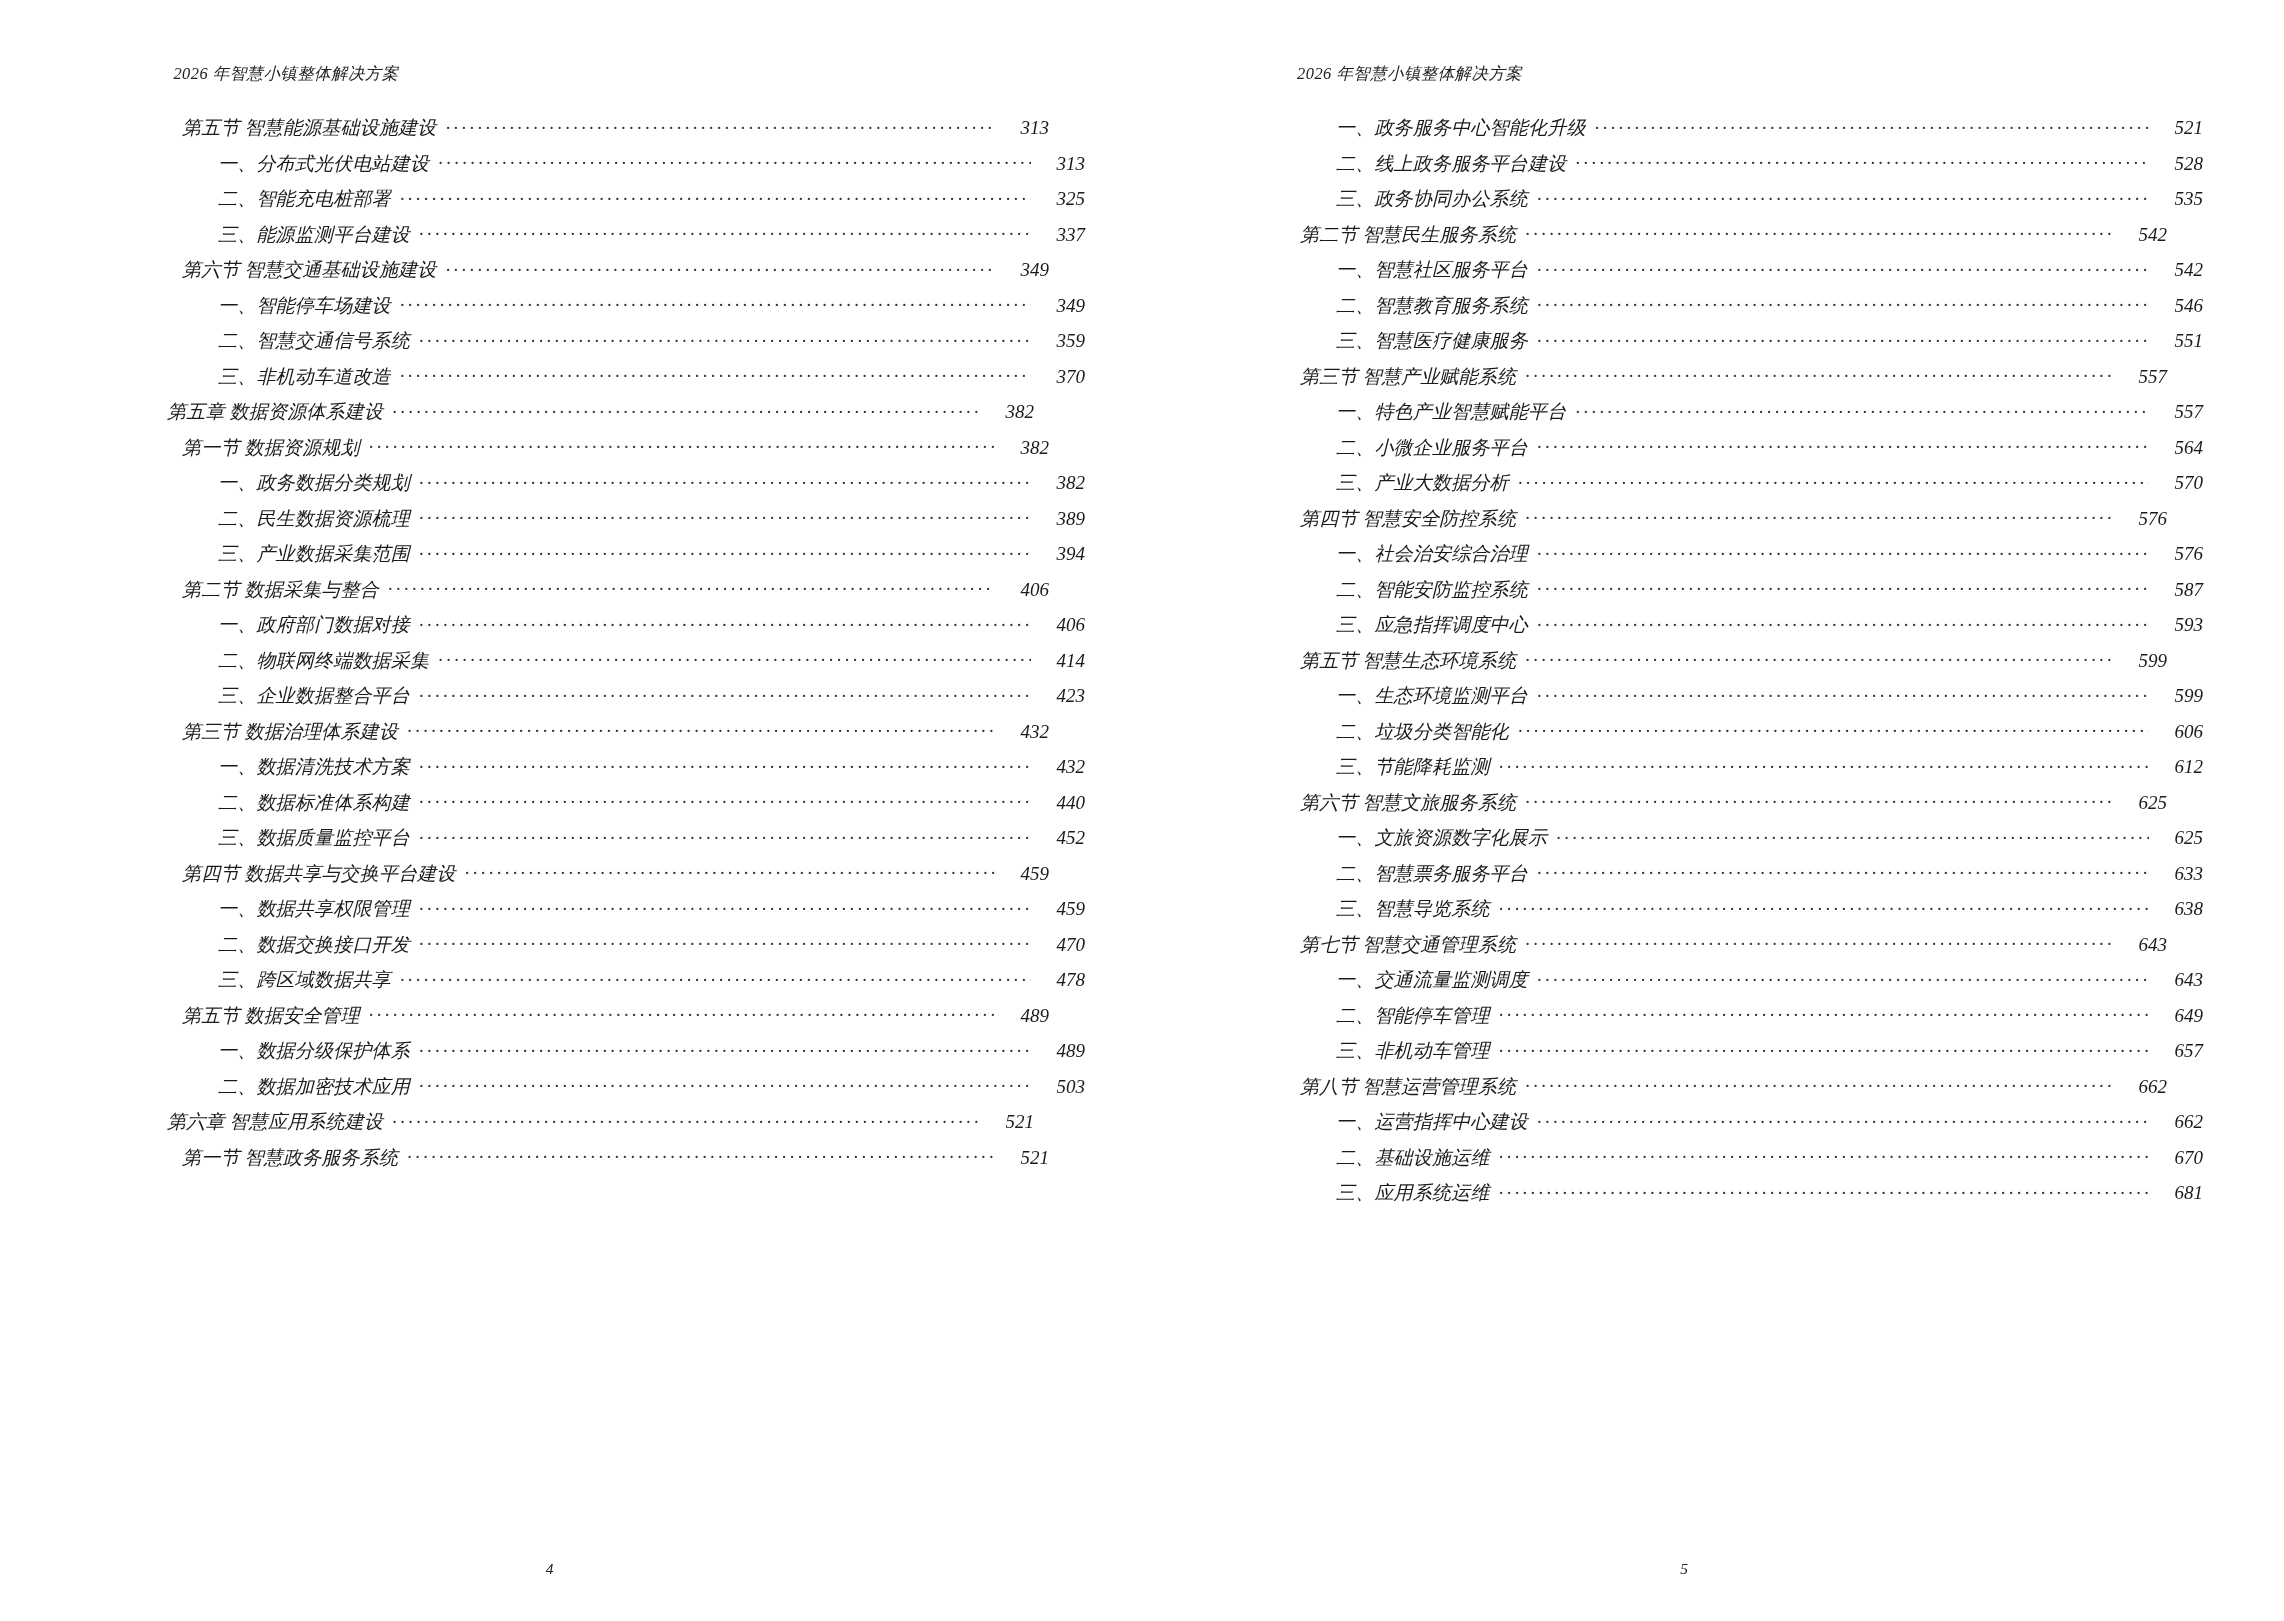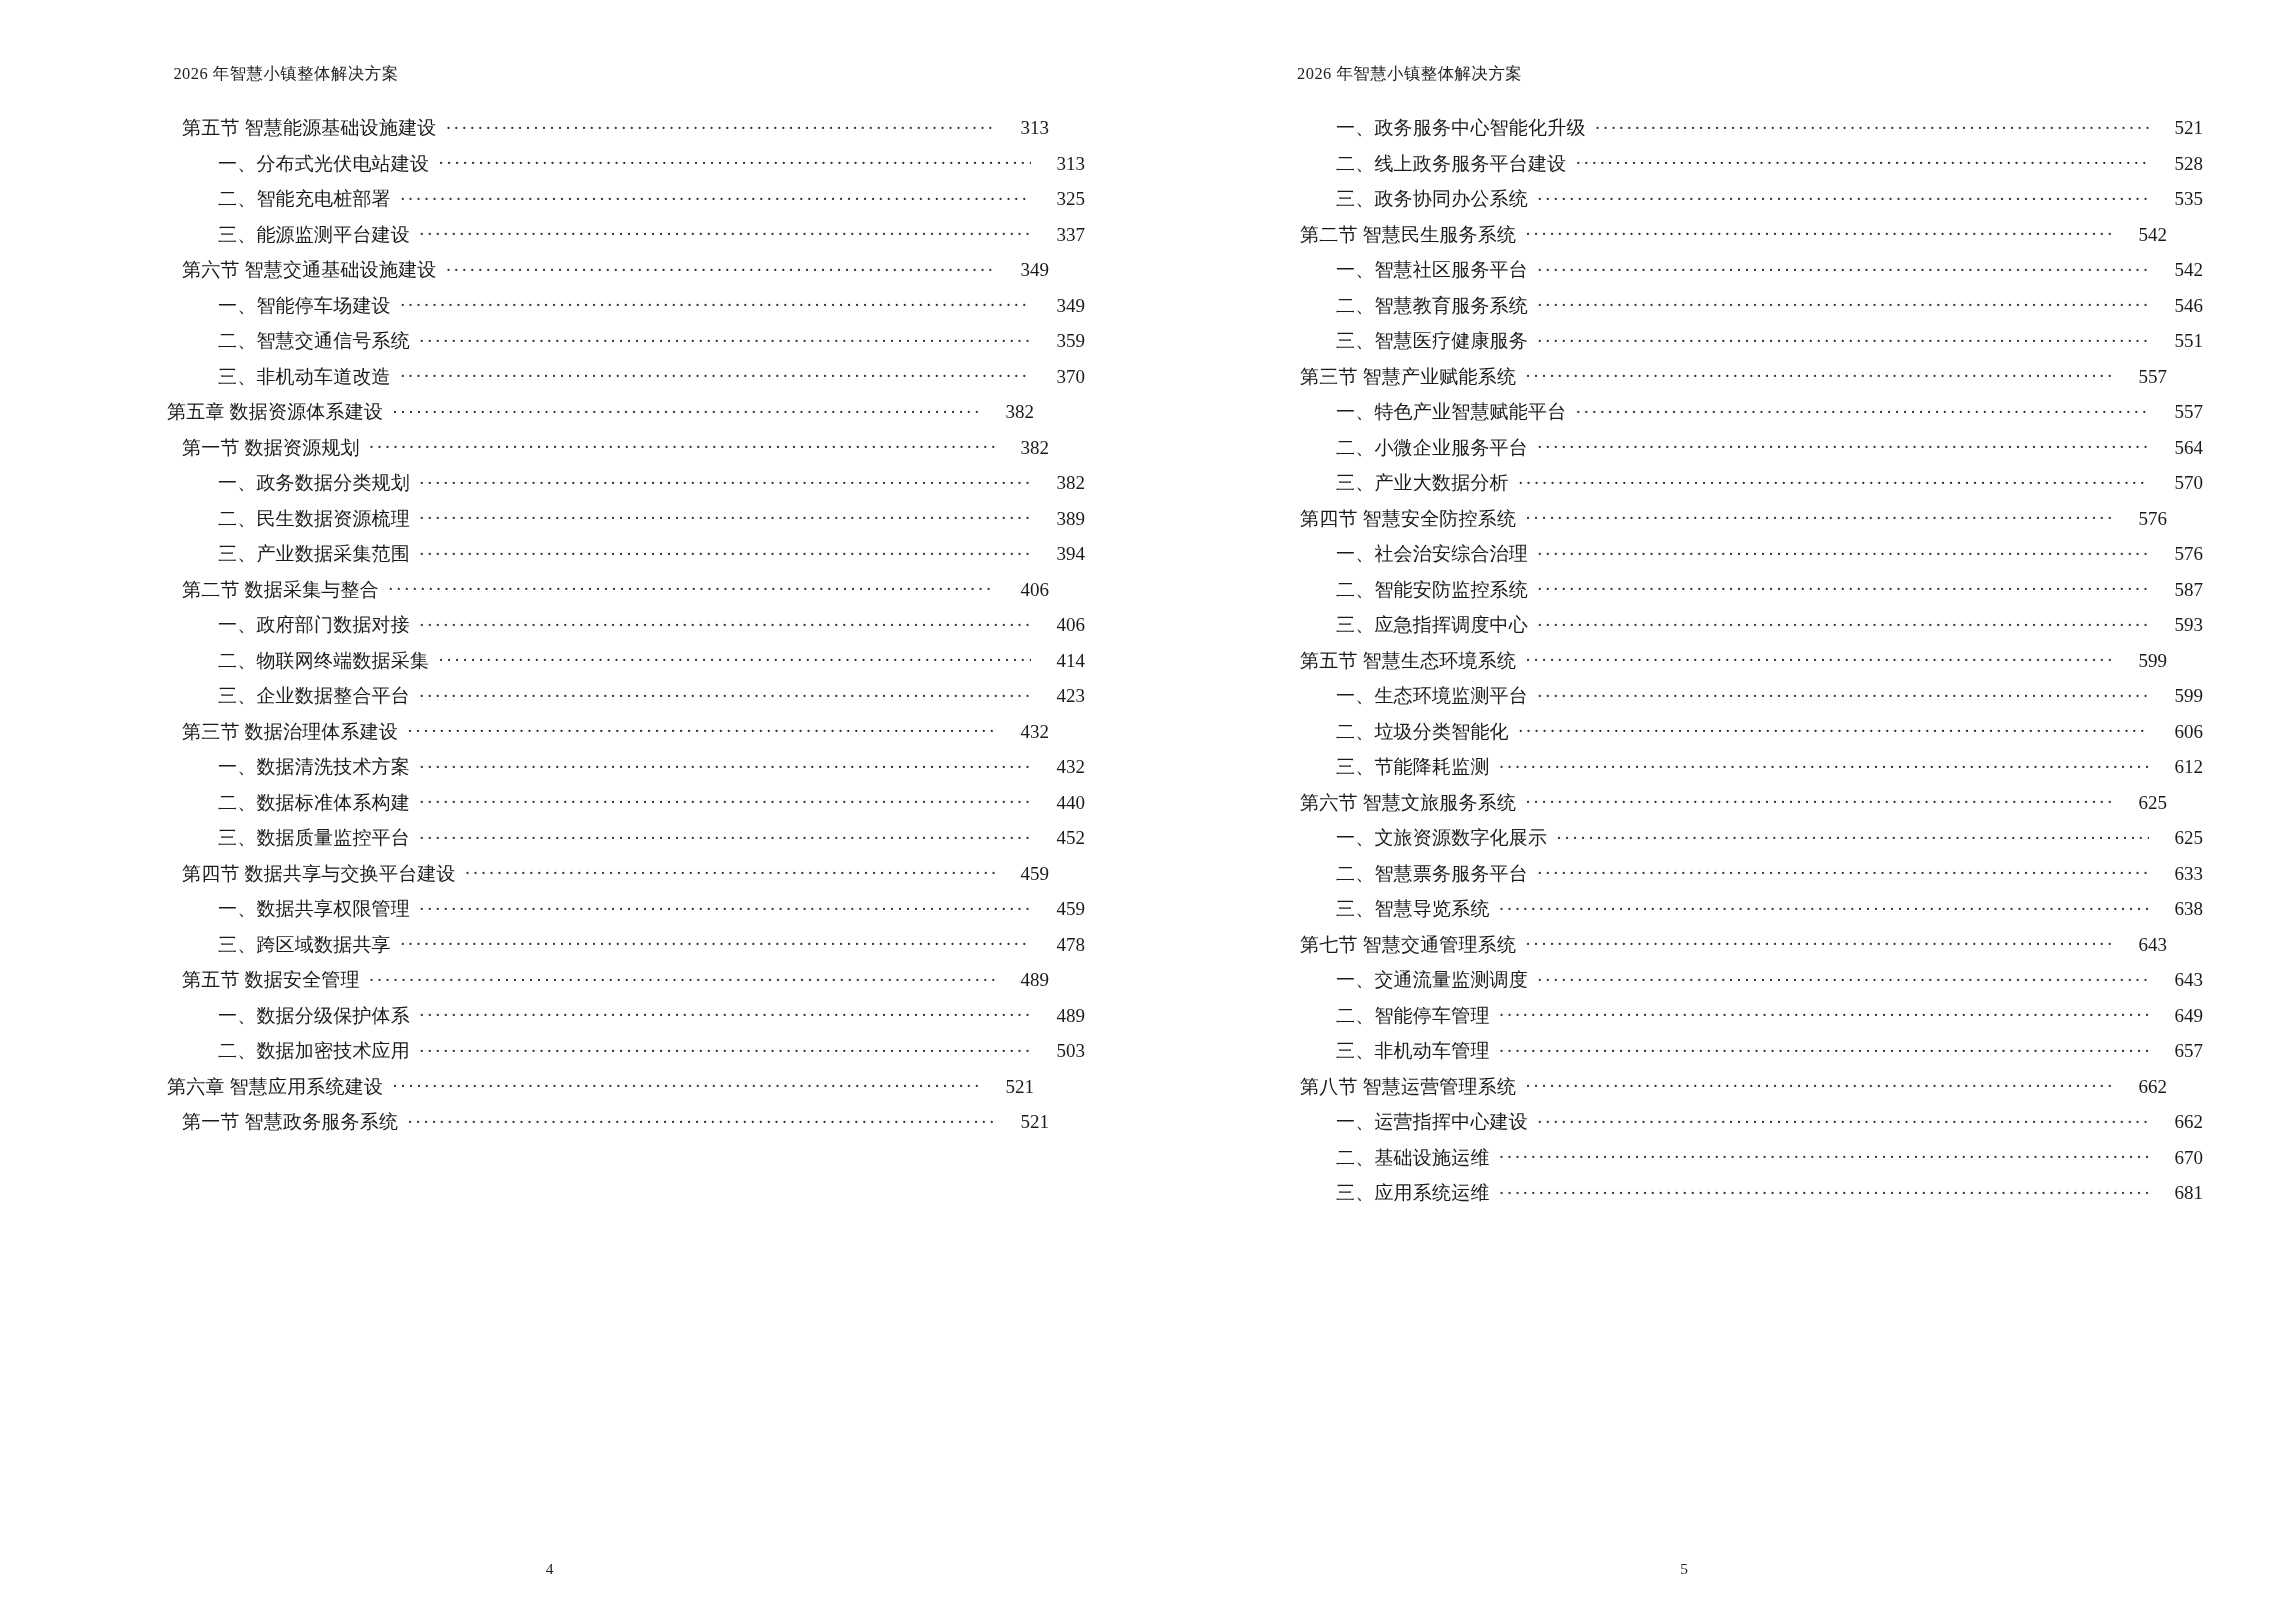--- a/index.html
+++ b/index.html
@@ -11,20 +11,21 @@
     width: 2284px;
     height: 1622px;
     font-family: "Liberation Serif", "DejaVu Serif", serif;
     color: #1a1a1a;
   }
   .spread {
     display: flex;
     width: 2284px;
     height: 1622px;
     box-sizing: border-box;
+    font-style: italic;
   }
   .page {
     position: relative;
     width: 1142px;
     height: 1622px;
     box-sizing: border-box;
     background: #ffffff;
   }
   .page-inner {
     position: absolute;
@@ -233,20 +234,25 @@
             <span class="label">第四节  数据共享与交换平台建设</span>
             <span class="leader"></span>
             <span class="pageno">459</span>
           </li>
           <li class="toc-entry lvl-sub">
             <span class="label">一、数据共享权限管理</span>
             <span class="leader"></span>
             <span class="pageno">459</span>
           </li>
           <li class="toc-entry lvl-sub">
+            <span class="label">二、数据交换接口开发</span>
+            <span class="leader"></span>
+            <span class="pageno">470</span>
+          </li>
+          <li class="toc-entry lvl-sub">
             <span class="label">三、跨区域数据共享</span>
             <span class="leader"></span>
             <span class="pageno">478</span>
           </li>
           <li class="toc-entry lvl-section gap-before">
             <span class="label">第五节  数据安全管理</span>
             <span class="leader"></span>
             <span class="pageno">489</span>
           </li>
           <li class="toc-entry lvl-sub">

